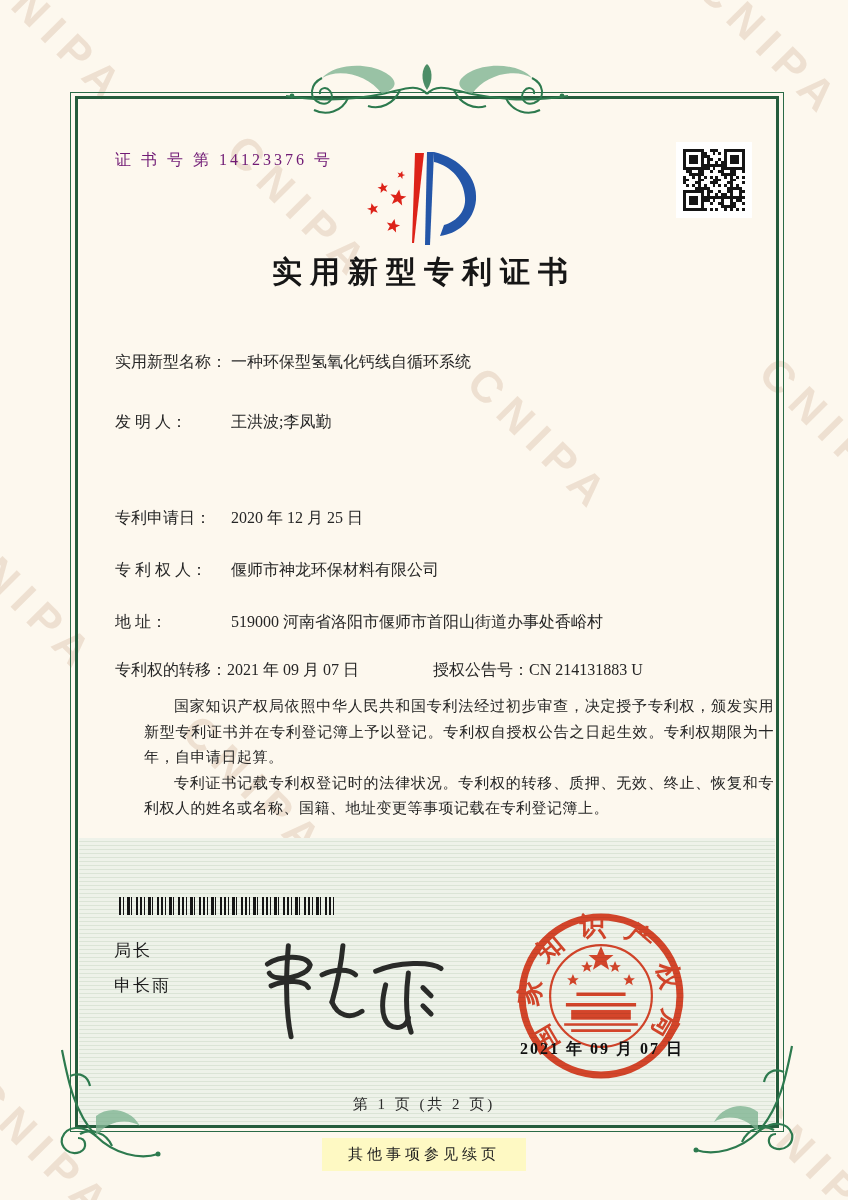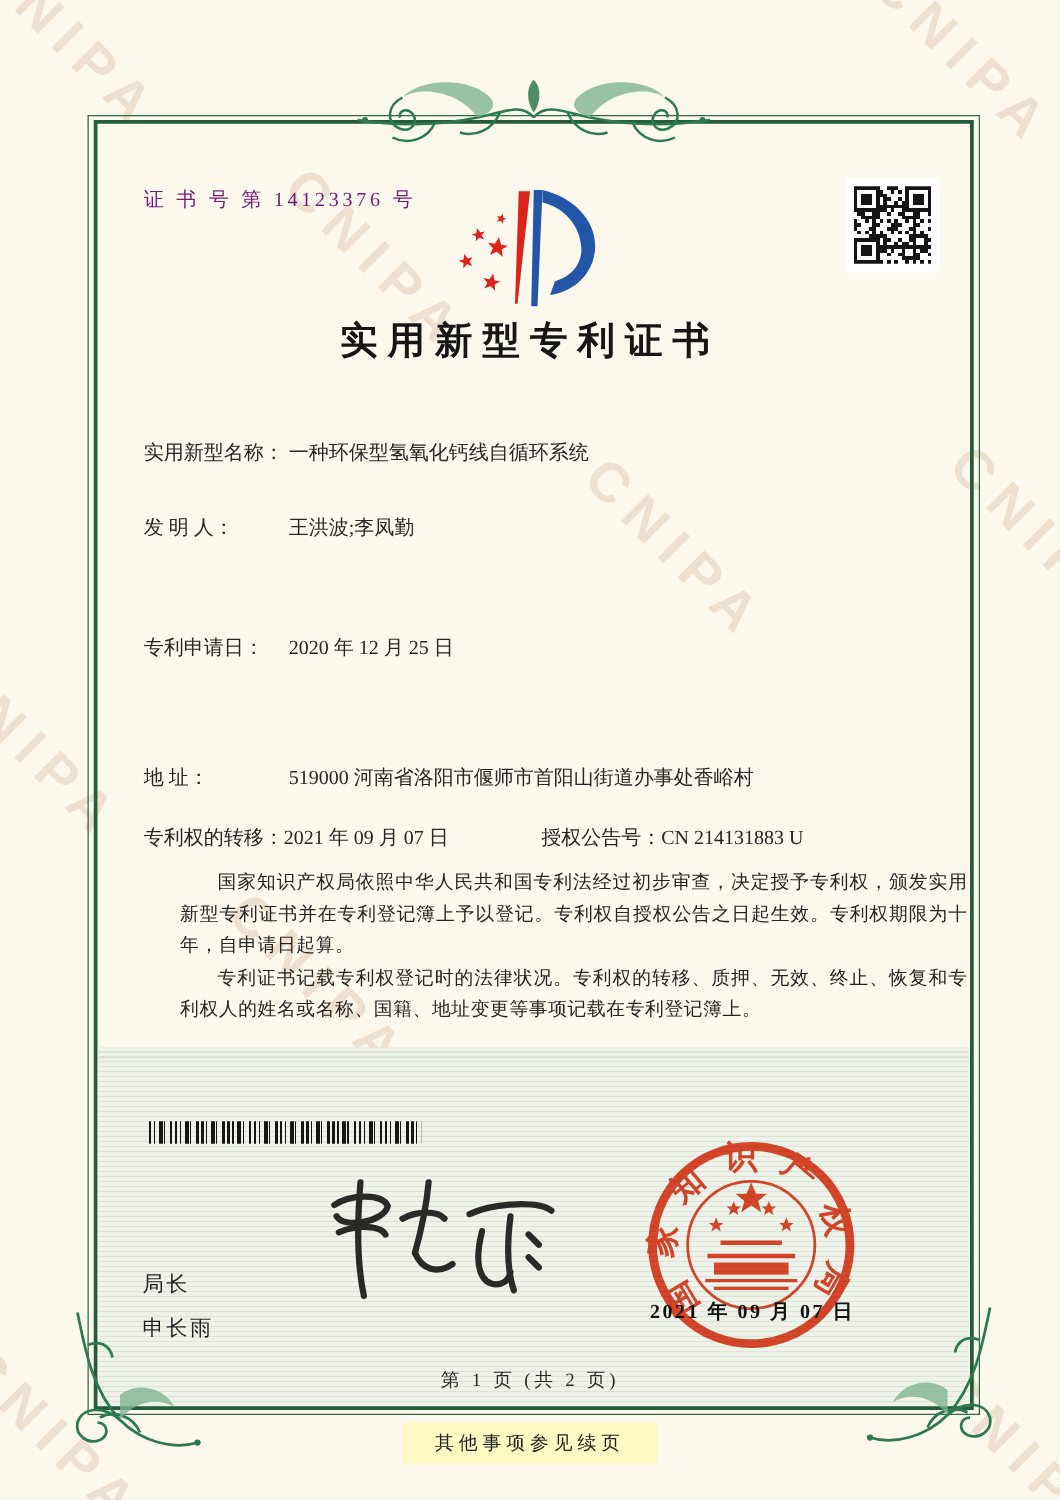--- a/index.html
+++ b/index.html
@@ -48,21 +48,21 @@
 
   .barcode { position:absolute; left:119px; top:897px; width:218px; height:18px;
     background:repeating-linear-gradient(90deg,
       #151515 0 2px, transparent 2px 4px,
       #151515 4px 5px, transparent 5px 8px,
       #151515 8px 11px, transparent 11px 12px,
       #151515 12px 13px, transparent 13px 17px,
       #151515 17px 19px, transparent 19px 21px);
   }
 
-  .director { position:absolute; left:114px; top:1016px; font-size:17px; color:#1e1e1e; }
+  .director { position:absolute; left:114px; top:939px; font-size:17px; color:#1e1e1e; }
   .director div { margin-bottom:12px; letter-spacing:2px; }
 
   .signature { position:absolute; left:252px; top:935px; mix-blend-mode:multiply; }
 
   .seal { position:absolute; left:508px; top:903px; width:186px; height:186px;
     opacity:.93; mix-blend-mode:multiply; }
   .seal-date { position:absolute; left:520px; top:1039px; font-size:16px; font-weight:600;
     letter-spacing:2px; color:#111; z-index:5; }
 
   .page-no { position:absolute; left:0; top:1095px; width:100%; text-align:center;
@@ -163,20 +163,23 @@
   <div class="title">实用新型专利证书</div>
 
   <div class="row" style="top:352px">
     <span class="lbl">实用新型名称：</span><span>一种环保型氢氧化钙线自循环系统</span>
   </div>
   <div class="row" style="top:412px">
     <span class="lbl">发   明   人：</span><span>王洪波;李凤勤</span>
   </div>
   <div class="row" style="top:508px">
     <span class="lbl">专利申请日：</span><span>2020 年 12 月 25 日</span>
+  </div>
+  <div class="row" style="top:560px">
+    <span class="lbl">专 利 权 人：</span><span>偃师市神龙环保材料有限公司</span>
   </div>
   <div class="row" style="top:612px">
     <span class="lbl">地         址：</span><span>519000 河南省洛阳市偃师市首阳山街道办事处香峪村</span>
   </div>
   <div class="row" style="top:660px;width:630px">
     <span>专利权的转移：</span><span>2021 年 09 月 07 日</span>
     <span class="grant-no"><span>授权公告号：</span><span>CN 214131883 U</span></span>
   </div>
 
   <div class="paras">

